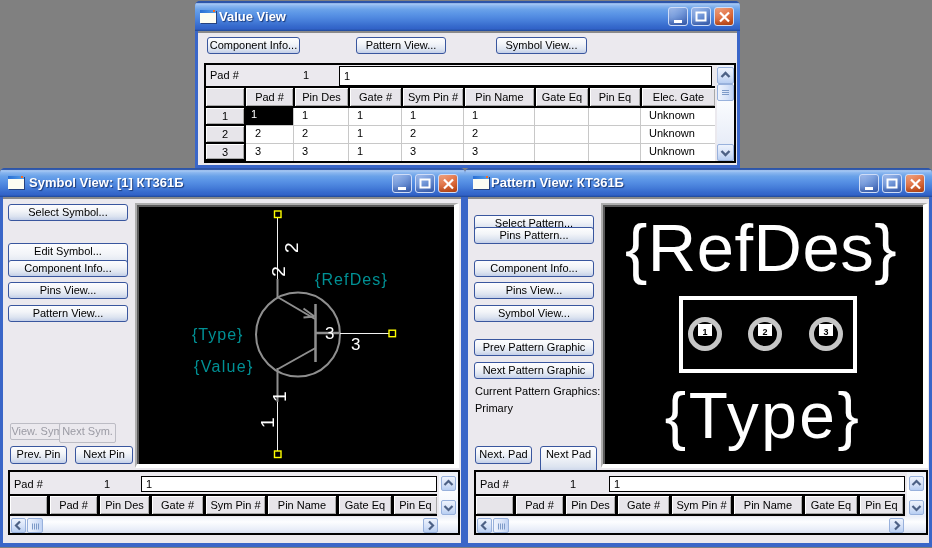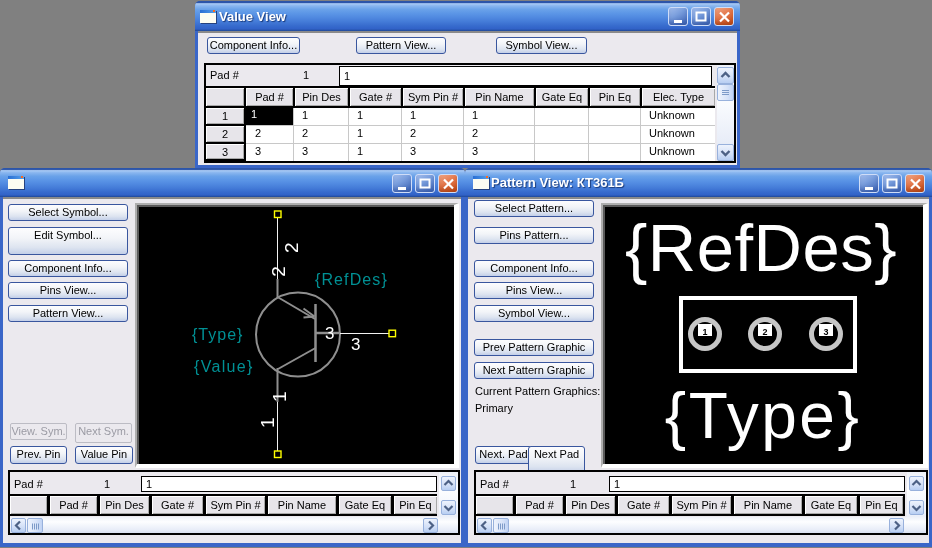--- a/index.html
+++ b/index.html
@@ -68,21 +68,21 @@
   <div class="ebox" style="left:141px;top:35px;width:373px;height:20px;line-height:18px">1</div>
   <div style="position:absolute;left:8px;top:55px;width:509px;height:22px;background:#000"></div>
   <div class="hc" style="left:8px;top:57px;width:38px;height:18px;line-height:18px;border-left:none"></div>
   <div class="hc" style="left:46px;top:57px;width:49px;height:18px;line-height:18px">Pad #</div>
   <div class="hc" style="left:95px;top:57px;width:55px;height:18px;line-height:18px">Pin Des</div>
   <div class="hc" style="left:150px;top:57px;width:53px;height:18px;line-height:18px">Gate #</div>
   <div class="hc" style="left:203px;top:57px;width:62px;height:18px;line-height:18px">Sym Pin #</div>
   <div class="hc" style="left:265px;top:57px;width:71px;height:18px;line-height:18px">Pin Name</div>
   <div class="hc" style="left:336px;top:57px;width:54px;height:18px;line-height:18px">Gate Eq</div>
   <div class="hc" style="left:390px;top:57px;width:52px;height:18px;line-height:18px">Pin Eq</div>
-  <div class="hc" style="left:442px;top:57px;width:75px;height:18px;line-height:18px">Elec. Type</div>
+  <div class="hc" style="left:442px;top:57px;width:75px;height:18px;line-height:18px">Elec. Gate</div>
   <div style="position:absolute;left:8px;top:77px;width:509px;height:53px;background:#fff"></div>
   <div class="rowhdr" style="left:8px;top:77px;width:38px;height:18px;line-height:16px">1</div>
   <div class="rowhdr" style="left:8px;top:95px;width:38px;height:18px;line-height:16px">2</div>
   <div class="rowhdr" style="left:8px;top:113px;width:38px;height:17px;line-height:16px">3</div>
   <div style="position:absolute;left:46px;top:77px;width:2px;height:53px;background:#000"></div>
   <div style="position:absolute;left:48px;top:94px;width:469px;height:1px;background:#c8c8c8"></div>
   <div style="position:absolute;left:48px;top:112px;width:469px;height:1px;background:#c8c8c8"></div>
   <div style="position:absolute;left:95px;top:77px;width:1px;height:53px;background:#c8c8c8"></div>
   <div style="position:absolute;left:150px;top:77px;width:1px;height:53px;background:#c8c8c8"></div>
   <div style="position:absolute;left:203px;top:77px;width:1px;height:53px;background:#c8c8c8"></div>
@@ -121,46 +121,47 @@
         <svg width="15" height="15">
           <path d="M3.5 6 L7.5 10 L11.5 6" stroke="#4d6185" stroke-width="2.4" fill="none"></path>
         </svg>
       </div>
  </div>
 </div>
 
 <div class="win" style="left:0px;top:168px;width:465px;height:379px">
  <div class="tbg" style="top:0;height:29px"></div>
  <div class="wicon" style="left:8px;top:8px"></div>
+ <div class="ttext" style="left:29px;top:7px">Symbol View: [1] КТ361Б</div>
  <div class="cbtn" style="left:392px;top:6px">
       <svg width="20" height="19">
         <rect x="5" y="12" width="8" height="3" fill="#fff"></rect>
       </svg>
     </div>
  <div class="cbtn" style="left:415px;top:6px">
       <svg width="20" height="19">
         <rect x="4.5" y="4.5" width="9" height="8" fill="none" stroke="#fff" stroke-width="2"></rect>
       </svg>
     </div>
  <div class="cbtn close" style="left:438px;top:6px">
       <svg width="20" height="19">
         <path d="M5 4.5 L14 13.5 M14 4.5 L5 13.5" stroke="#fff" stroke-width="2.2"></path>
       </svg>
     </div>
  <div class="client" style="left:3px;top:29px;width:458px;height:346px">
   <div class="glinetop" style="top:0px"></div>
   <div class="btn" style="left:5px;top:7px;width:120px;height:17px">Select Symbol...</div>
-  <div class="btn" style="left:5px;top:30px;width:120px;height:28px">Edit Symbol...</div>
+  <div class="btn" style="left:5px;top:46px;width:120px;height:28px">Edit Symbol...</div>
   <div class="btn" style="left:5px;top:63px;width:120px;height:17px">Component Info...</div>
   <div class="btn" style="left:5px;top:85px;width:120px;height:17px">Pins View...</div>
   <div class="btn" style="left:5px;top:108px;width:120px;height:17px">Pattern View...</div>
   <div class="btn dis" style="left:7px;top:226px;width:57px;height:17px">View. Sym.</div>
-  <div class="btn dis" style="left:72px;top:226px;width:57px;height:20px">Next Sym.</div>
+  <div class="btn dis" style="left:56px;top:226px;width:57px;height:20px">Next Sym.</div>
   <div class="btn" style="left:7px;top:249px;width:57px;height:18px">Prev. Pin</div>
-  <div class="btn" style="left:72px;top:249px;width:58px;height:18px">Value Pin</div>
+  <div class="btn" style="left:72px;top:249px;width:58px;height:18px">Next Pin</div>
 
   <div class="canvas3d" style="left:132px;top:6px;width:324px;height:265px">
    <svg width="316" height="257" viewBox="0 0 316 257">
     <circle cx="161" cy="129.5" r="42" fill="none" stroke="#8f8f8f" stroke-width="2"></circle>
     <line x1="178.5" y1="99" x2="178.5" y2="157" stroke="#8f8f8f" stroke-width="2.5"></line>
     <line x1="140.5" y1="11" x2="140.5" y2="76" stroke="#f2f2f2" stroke-width="1"></line>
     <line x1="140.5" y1="74" x2="140.5" y2="93" stroke="#8f8f8f" stroke-width="2"></line>
     <line x1="140.5" y1="92" x2="178" y2="114" stroke="#8f8f8f" stroke-width="2"></line>
     <path d="M177.5 111.5 L166.5 103.5 M177.5 111.5 L166.5 112.5" stroke="#8f8f8f" stroke-width="2" fill="none"></path>
     <line x1="178.5" y1="128" x2="203" y2="128" stroke="#8f8f8f" stroke-width="2.5"></line>
@@ -238,31 +239,31 @@
         <rect x="4.5" y="4.5" width="9" height="8" fill="none" stroke="#fff" stroke-width="2"></rect>
       </svg>
     </div>
  <div class="cbtn close" style="left:440px;top:6px">
       <svg width="20" height="19">
         <path d="M5 4.5 L14 13.5 M14 4.5 L5 13.5" stroke="#fff" stroke-width="2.2"></path>
       </svg>
     </div>
  <div class="client" style="left:3px;top:29px;width:461px;height:346px">
   <div class="glinetop" style="top:0px"></div>
-  <div class="btn" style="left:6px;top:3px;width:120px;height:17px">Select Pattern...</div>
+  <div class="btn" style="left:6px;top:18px;width:120px;height:17px">Select Pattern...</div>
   <div class="btn" style="left:6px;top:30px;width:120px;height:17px">Pins Pattern...</div>
   <div class="btn" style="left:6px;top:63px;width:120px;height:17px">Component Info...</div>
   <div class="btn" style="left:6px;top:85px;width:120px;height:17px">Pins View...</div>
   <div class="btn" style="left:6px;top:108px;width:120px;height:17px">Symbol View...</div>
   <div class="btn" style="left:6px;top:142px;width:120px;height:17px">Prev Pattern Graphic</div>
   <div class="btn" style="left:6px;top:165px;width:120px;height:17px">Next Pattern Graphic</div>
   <div class="lbl" style="left:7px;top:188px">Current Pattern Graphics:</div>
   <div class="lbl" style="left:7px;top:205px">Primary</div>
   <div class="btn" style="left:7px;top:249px;width:57px;height:18px">Next. Pad</div>
-  <div class="btn" style="left:60px;top:249px;width:57px;height:28px">Next Pad</div>
+  <div class="btn" style="left:72px;top:249px;width:57px;height:28px">Next Pad</div>
 
   <div class="canvas3d" style="left:133px;top:6px;width:327px;height:265px">
    <svg width="318" height="257" viewBox="0 0 318 257">
     <text x="158" y="66" fill="#fff" font-size="67" letter-spacing="0.5" font-family="Liberation Sans" text-anchor="middle">{RefDes}</text>
     <rect x="78" y="93" width="174" height="73" fill="none" stroke="#fff" stroke-width="4"></rect>
     <circle cx="102" cy="129" r="14.5" fill="none" stroke="#c6c6c6" stroke-width="5"></circle>
     <circle cx="162" cy="129" r="14.5" fill="none" stroke="#c6c6c6" stroke-width="5"></circle>
     <circle cx="223" cy="129" r="14.5" fill="none" stroke="#c6c6c6" stroke-width="5"></circle>
     <rect x="95" y="119" width="14" height="12" fill="#fff"></rect>
     <rect x="155" y="119" width="14" height="12" fill="#fff"></rect>

